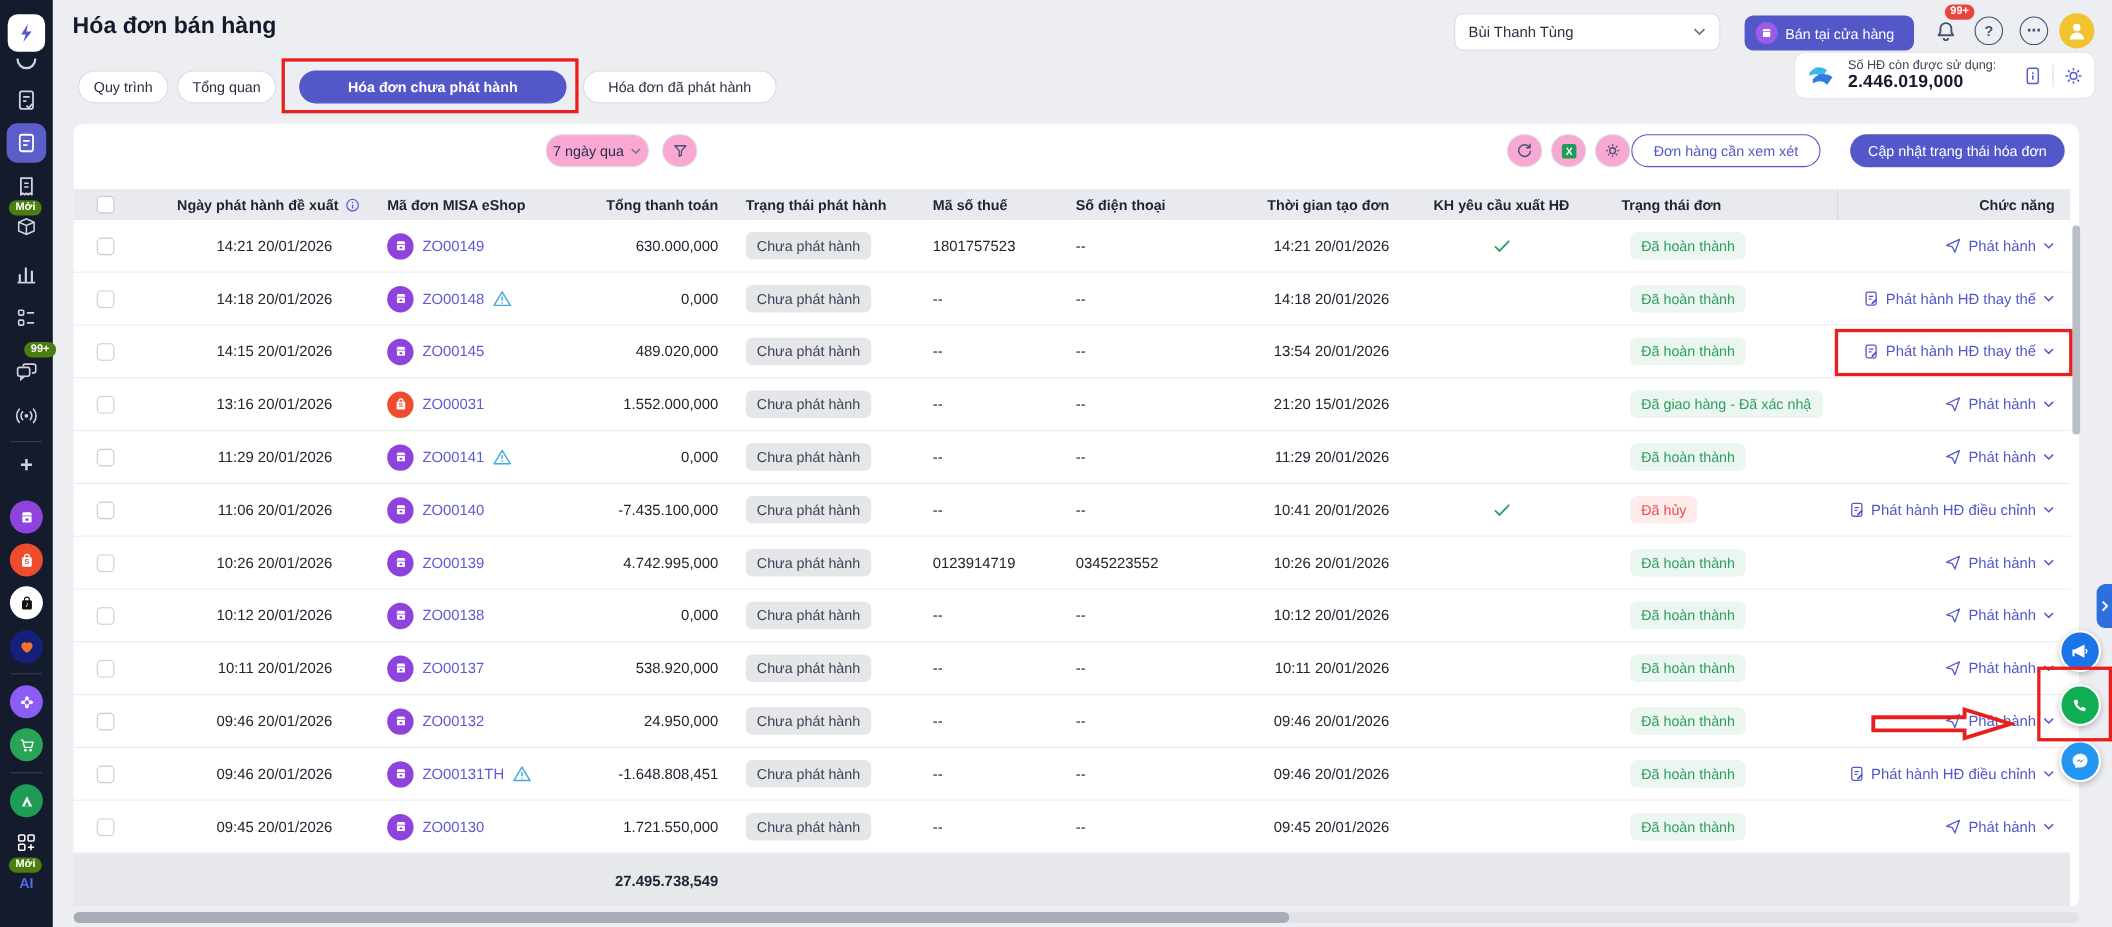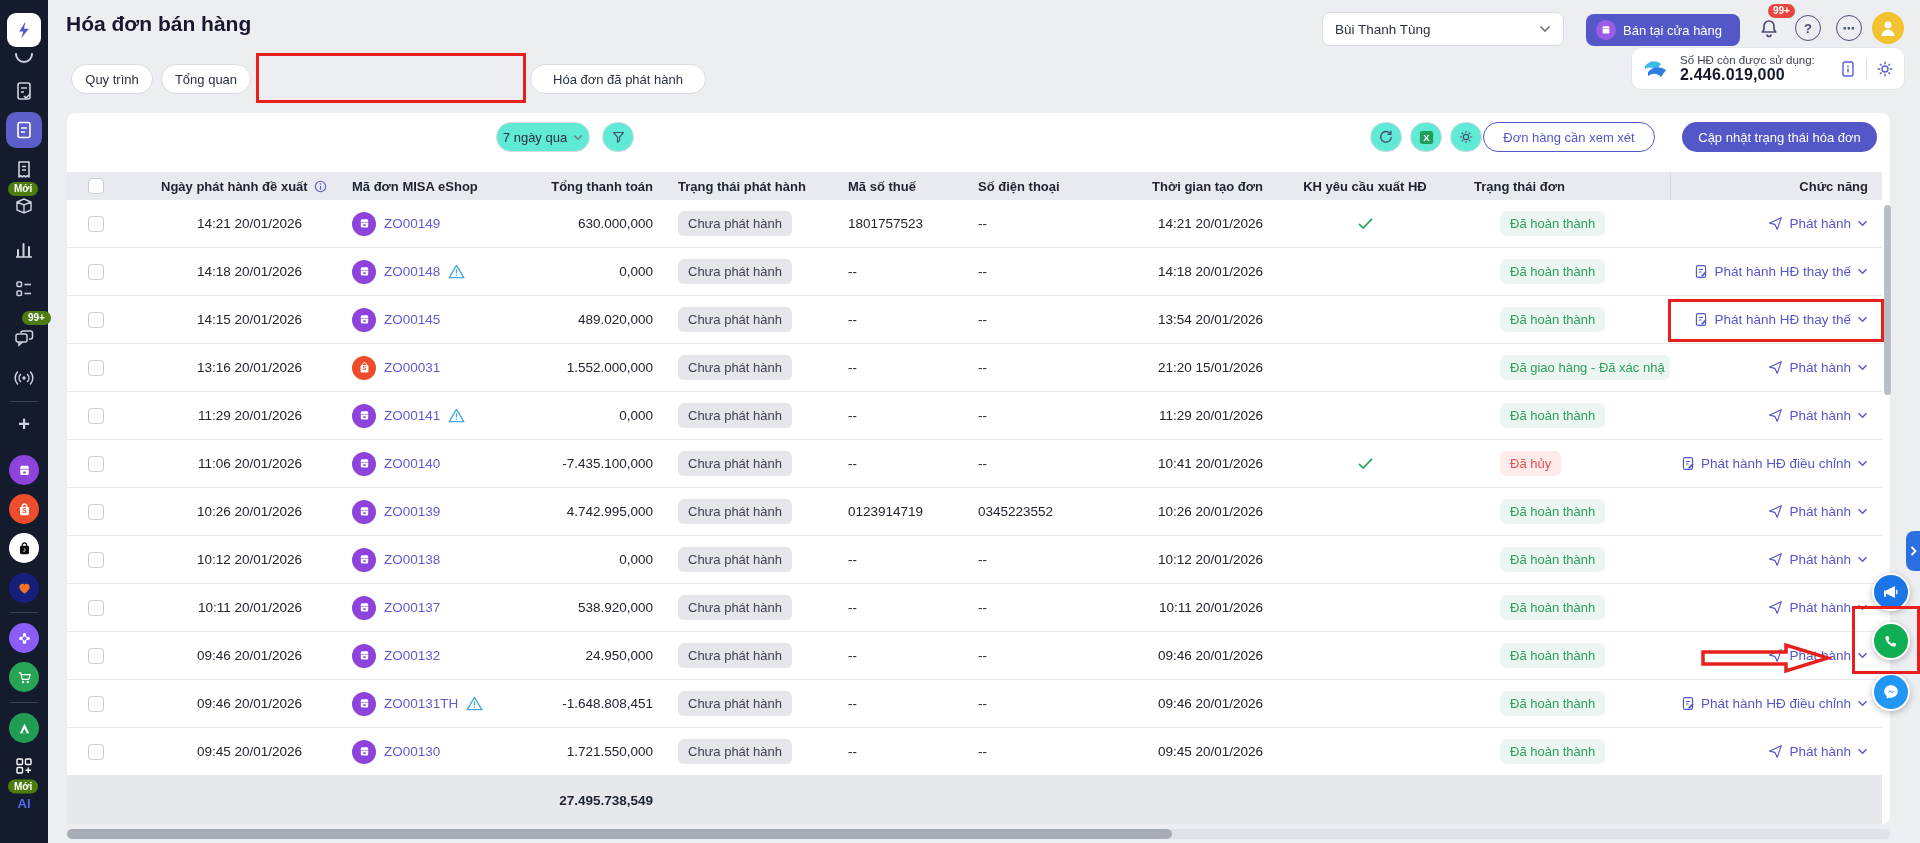--- a/index.html
+++ b/index.html
@@ -37,21 +37,21 @@
   .quota .q-label { font-size:11.5px; color:#3c4354; }
   .quota .q-value { font-size:16px; font-weight:bold; color:#15192b; letter-spacing:.2px; }
   .quota .vdiv { width:1px; height:20px; background:#d9dce3; margin:0 9px; }
   .q-ic { cursor:pointer; display:flex; }
 
   
   .panel { position:absolute; left:67px; top:113px; width:1823px; height:711px; background:#fff; border-radius:8px; }
   .search { position:absolute; left:15px; top:9px; width:402px; height:30px; border:1px solid #d8dbe2; border-radius:15px; display:flex; align-items:center; padding:0 10px; gap:7px; background:#fff; }
   .search input { border:none; outline:none; flex:1; font-size:13px; color:#2a3142; font-family:inherit; background:transparent; }
   .search input::placeholder { color:#99a0ad; }
-  .pill { border:1px solid #d8dbe2; border-radius:15px; background:#5eead4; display:flex; align-items:center; justify-content:center; cursor:pointer; font-size:13px; color:#2a3142; }
+  .pill { border:1px solid #d8dbe2; border-radius:15px; background:#f9a8d4; display:flex; align-items:center; justify-content:center; cursor:pointer; font-size:13px; color:#2a3142; }
   .dd7 { position:absolute; left:429px; top:9px; width:94px; height:30px; gap:6px; }
   .fbtn { position:absolute; top:9px; width:32px; height:30px; }
   .obtn { position:absolute; top:9px; height:30px; border:1px solid #5457c8; border-radius:15px; color:#5457c8; font-size:13px; display:flex; align-items:center; justify-content:center; cursor:pointer; background:#fff; }
   .pbtn { position:absolute; top:9px; height:30px; border-radius:15px; background:#5457c8; color:#fff; font-size:13px; display:flex; align-items:center; justify-content:center; cursor:pointer; }
 
   
   .thead, .trow, .tfoot { display:grid; grid-template-columns:58px 210px 185px 150px 170px 120px 145px 175px 170px 220px 212px; align-items:center; width:1815px; }
   .thead { position:absolute; left:0; top:59px; height:28px; background:#e9eaef; font-size:13px; font-weight:bold; color:#1d2330; }
   .tbody { position:absolute; left:0; top:87px; }
   .trow { height:48px; border-bottom:1px solid #e8e9ee; font-size:13.5px; color:#20242e; background:#fff; }
@@ -69,21 +69,21 @@
   .c-kh { justify-content:center; }
   .c-stdon { padding-left:32px; }
   .c-func { justify-content:flex-end; padding-right:14px; gap:6px; color:#5457c8; cursor:pointer; white-space:nowrap;padding-left:12px; }
   .h-func { border-left:1px solid #d6d9e0; height:28px; }
   .checkbox { width:16px; height:16px; border:1.5px solid #c7ccd6; border-radius:4px; background:#fff; cursor:pointer; }
   .code-link { color:#5d5ad2; cursor:pointer; text-decoration:none; }
   .badge { display:inline-block; padding:5px 10px; border-radius:6px; font-size:13px; white-space:nowrap; }
   .b-gray { background:#e5e6ea; color:#3c4254; }
   .t-done { background:#eaf6ef; color:#2f9e5f; }
   .t-cancel { background:#fdeceb; color:#e5504c; }
-  .c-stdon .badge { max-width:188px; overflow:hidden;margin-left:18px; }
+  .c-stdon .badge { max-width:188px; overflow:hidden; }
   .ch-ic { width:24px; height:24px; border-radius:50%; display:flex; align-items:center; justify-content:center; flex:none; }
   .ch-eshop { background:#8f43dd; }
   .ch-shopee { background:#ee4d2d; }
   .fi, .warn, .khcheck, .chev { display:flex; align-items:center; }
 
   
   .vscroll { position:absolute; left:1884px; top:205px; width:7px; height:190px; background:#b9bdc6; border-radius:4px; z-index:20; cursor:pointer; }
   .hscroll-track { position:absolute; left:67px; top:829px; width:1823px; height:10px; background:#e0e2e8; border-radius:5px; }
   .hscroll-thumb { position:absolute; left:67px; top:829px; width:1105px; height:10px; background:#a7acb6; border-radius:5px; cursor:pointer; z-index:2; }
   .float-tab { position:absolute; left:1906px; top:531px; width:14px; height:40px; background:#2e6fe0; border-radius:8px 0 0 8px; display:flex; align-items:center; justify-content:center; z-index:40; cursor:pointer; }
@@ -288,20 +288,23 @@
         <circle cx="10" cy="7" r="3.4" fill="#fff"></circle>
         <path d="M3.5 18a6.5 6.5 0 0 1 13 0z" fill="#fff"></path>
       </svg>
   </div>
 
   <div class="tab" style="left:71px; width:82px;">
       <span>Quy trình</span>
     </div>
   <div class="tab" style="left:161px; width:90px;">
       <span>Tổng quan</span>
+    </div>
+  <div class="tab active" style="left:272px; width:243px;">
+      <span>Hóa đơn chưa phát hành</span>
     </div>
   <div class="tab" style="left:530px; width:176px;">
       <span>Hóa đơn đã phát hành</span>
     </div>
 
   <div class="quota">
     <svg width="30" height="26" viewBox="0 0 30 26">
         <path d="M3 10C8 4 14 4 19 8l-5 6C11 11 7 11 3 13z" fill="#3bb9e8"></path>
         <path d="M6 16C11 10 18 10 24 14l-5 7C15 17 11 17 6 20z" fill="#2f7de1"></path>
       </svg>

